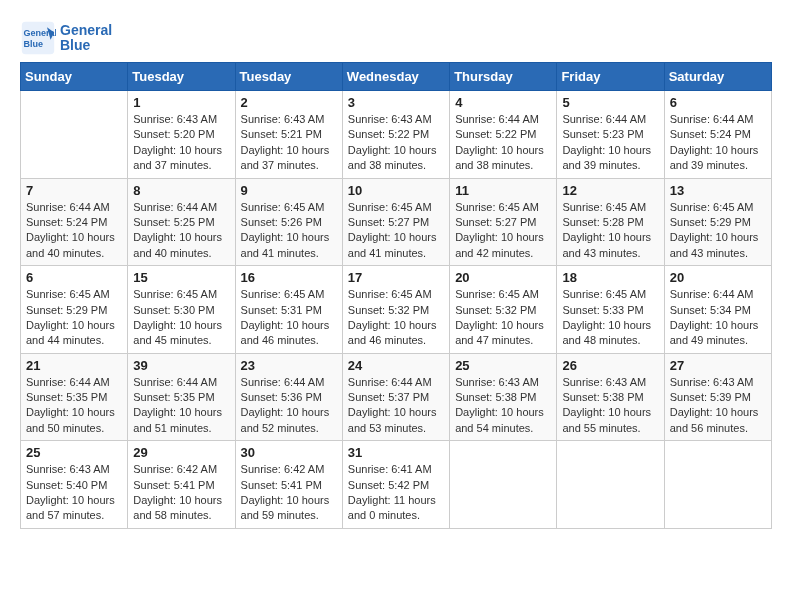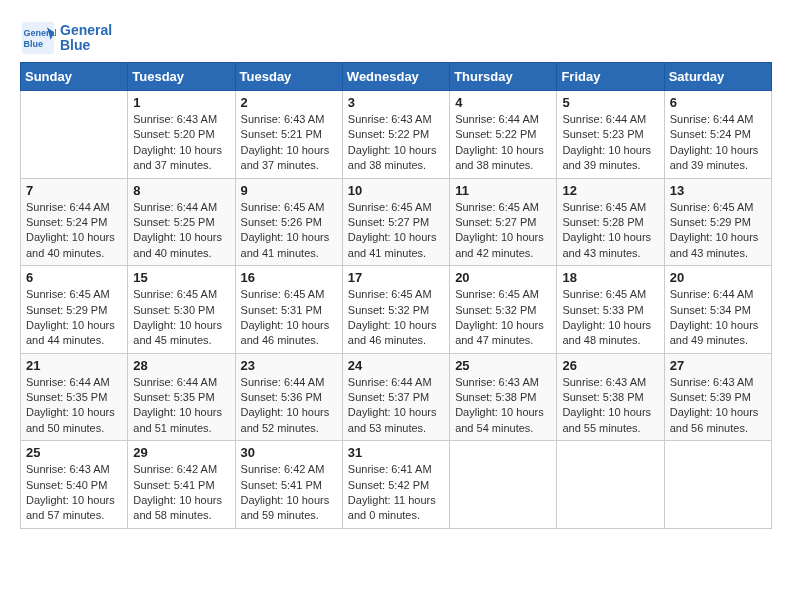--- a/index.html
+++ b/index.html
@@ -261,21 +261,21 @@
         </tr>
         <tr>
           <td>
             <div class="day-number">21</div>
             <div class="day-info" style="white-space: pre-line;">Sunrise: 6:44 AM
 Sunset: 5:35 PM
 Daylight: 10 hours
 and 50 minutes.</div>
           </td>
           <td>
-            <div class="day-number">28</div>
+            <div class="day-number">39</div>
             <div class="day-info" style="white-space: pre-line;">Sunrise: 6:44 AM
 Sunset: 5:35 PM
 Daylight: 10 hours
 and 51 minutes.</div>
           </td>
           <td>
             <div class="day-number">23</div>
             <div class="day-info" style="white-space: pre-line;">Sunrise: 6:44 AM
 Sunset: 5:36 PM
 Daylight: 10 hours

